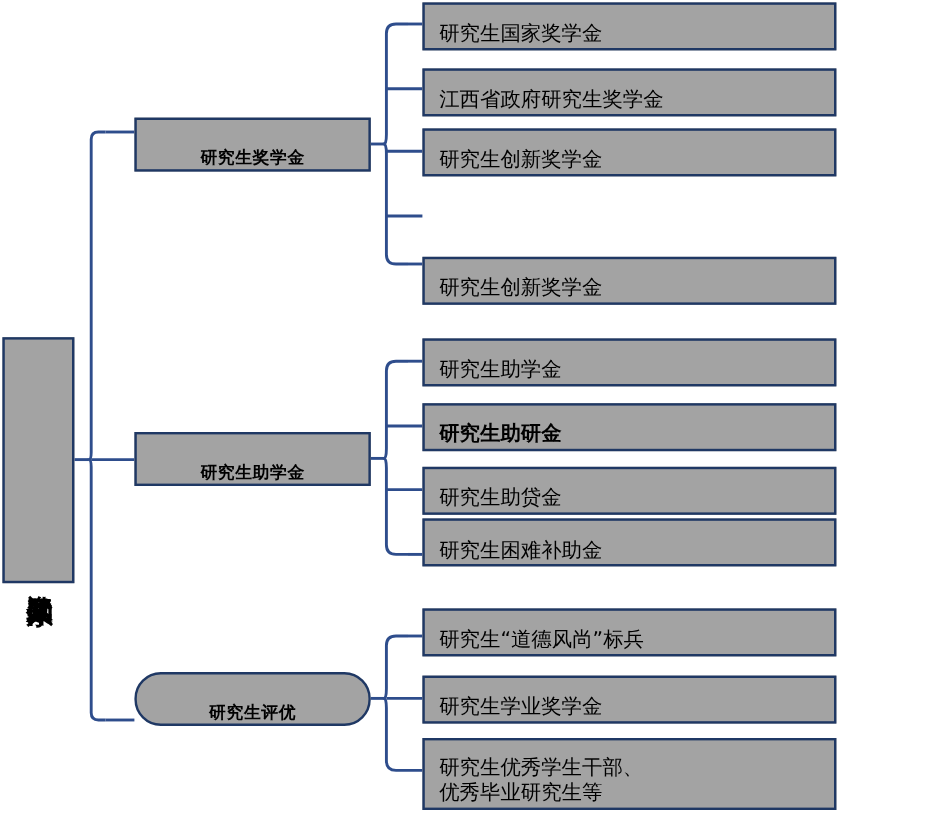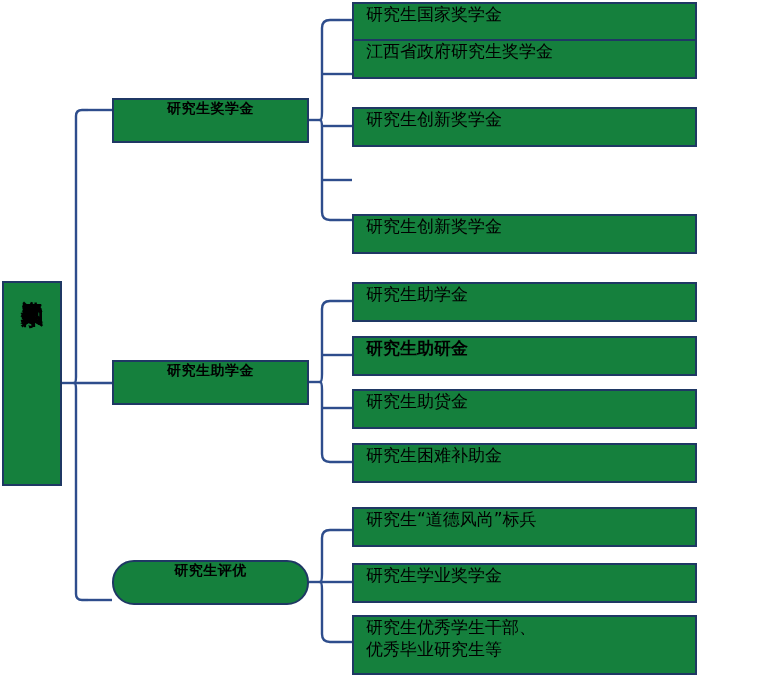--- a/index.html
+++ b/index.html
@@ -24,24 +24,24 @@
     top: 0;
     width: 772px;
     height: 681px;
     pointer-events: none;
   }
 
   
   .node {
     position: absolute;
     box-sizing: border-box;
-    background: #15803d;
+    background: #a3a3a3;
     border: 2px solid #1F3864;
     display: flex;
-    align-items: flex-start;
+    align-items: flex-end;
   }
 
   
   .node-root {
     left: 2px;
     top: 281px;
     width: 60px;
     height: 205px;
     justify-content: center;
   }
@@ -136,40 +136,40 @@
     <span class="label">研究生助学金</span>
   </div>
 
   <div class="node node-cat" style="top:560px;border-radius:22px;">
     <span class="label">研究生评优</span>
   </div>
 
   <div class="node node-leaf" style="top:2px;">
     <span class="label">研究生国家奖学金</span>
   </div>
-  <div class="node node-leaf" style="top:39px;">
+  <div class="node node-leaf" style="top:57px;">
     <span class="label">江西省政府研究生奖学金</span>
   </div>
   <div class="node node-leaf" style="top:107px;">
     <span class="label">研究生创新奖学金</span>
   </div>
   <div class="node node-leaf" style="top:214px;">
     <span class="label">研究生创新奖学金</span>
   </div>
 
   <div class="node node-leaf" style="top:282px;">
     <span class="label">研究生助学金</span>
   </div>
   <div class="node node-leaf" style="top:336px;font-weight:bold;">
     <span class="label">研究生助研金</span>
   </div>
   <div class="node node-leaf" style="top:389px;">
     <span class="label">研究生助贷金</span>
   </div>
-  <div class="node node-leaf" style="top:443px;font-family:Liberation Serif, serif;">
+  <div class="node node-leaf" style="top:432px;font-family:Liberation Serif, serif;">
     <span class="label">研究生困难补助金</span>
   </div>
 
   <div class="node node-leaf" style="top:507px;">
     <span class="label">研究生“道德风尚”标兵</span>
   </div>
   <div class="node node-leaf" style="top:563px;">
     <span class="label">研究生学业奖学金</span>
   </div>
   <div class="node node-leaf two-line" style="top:615px;">

